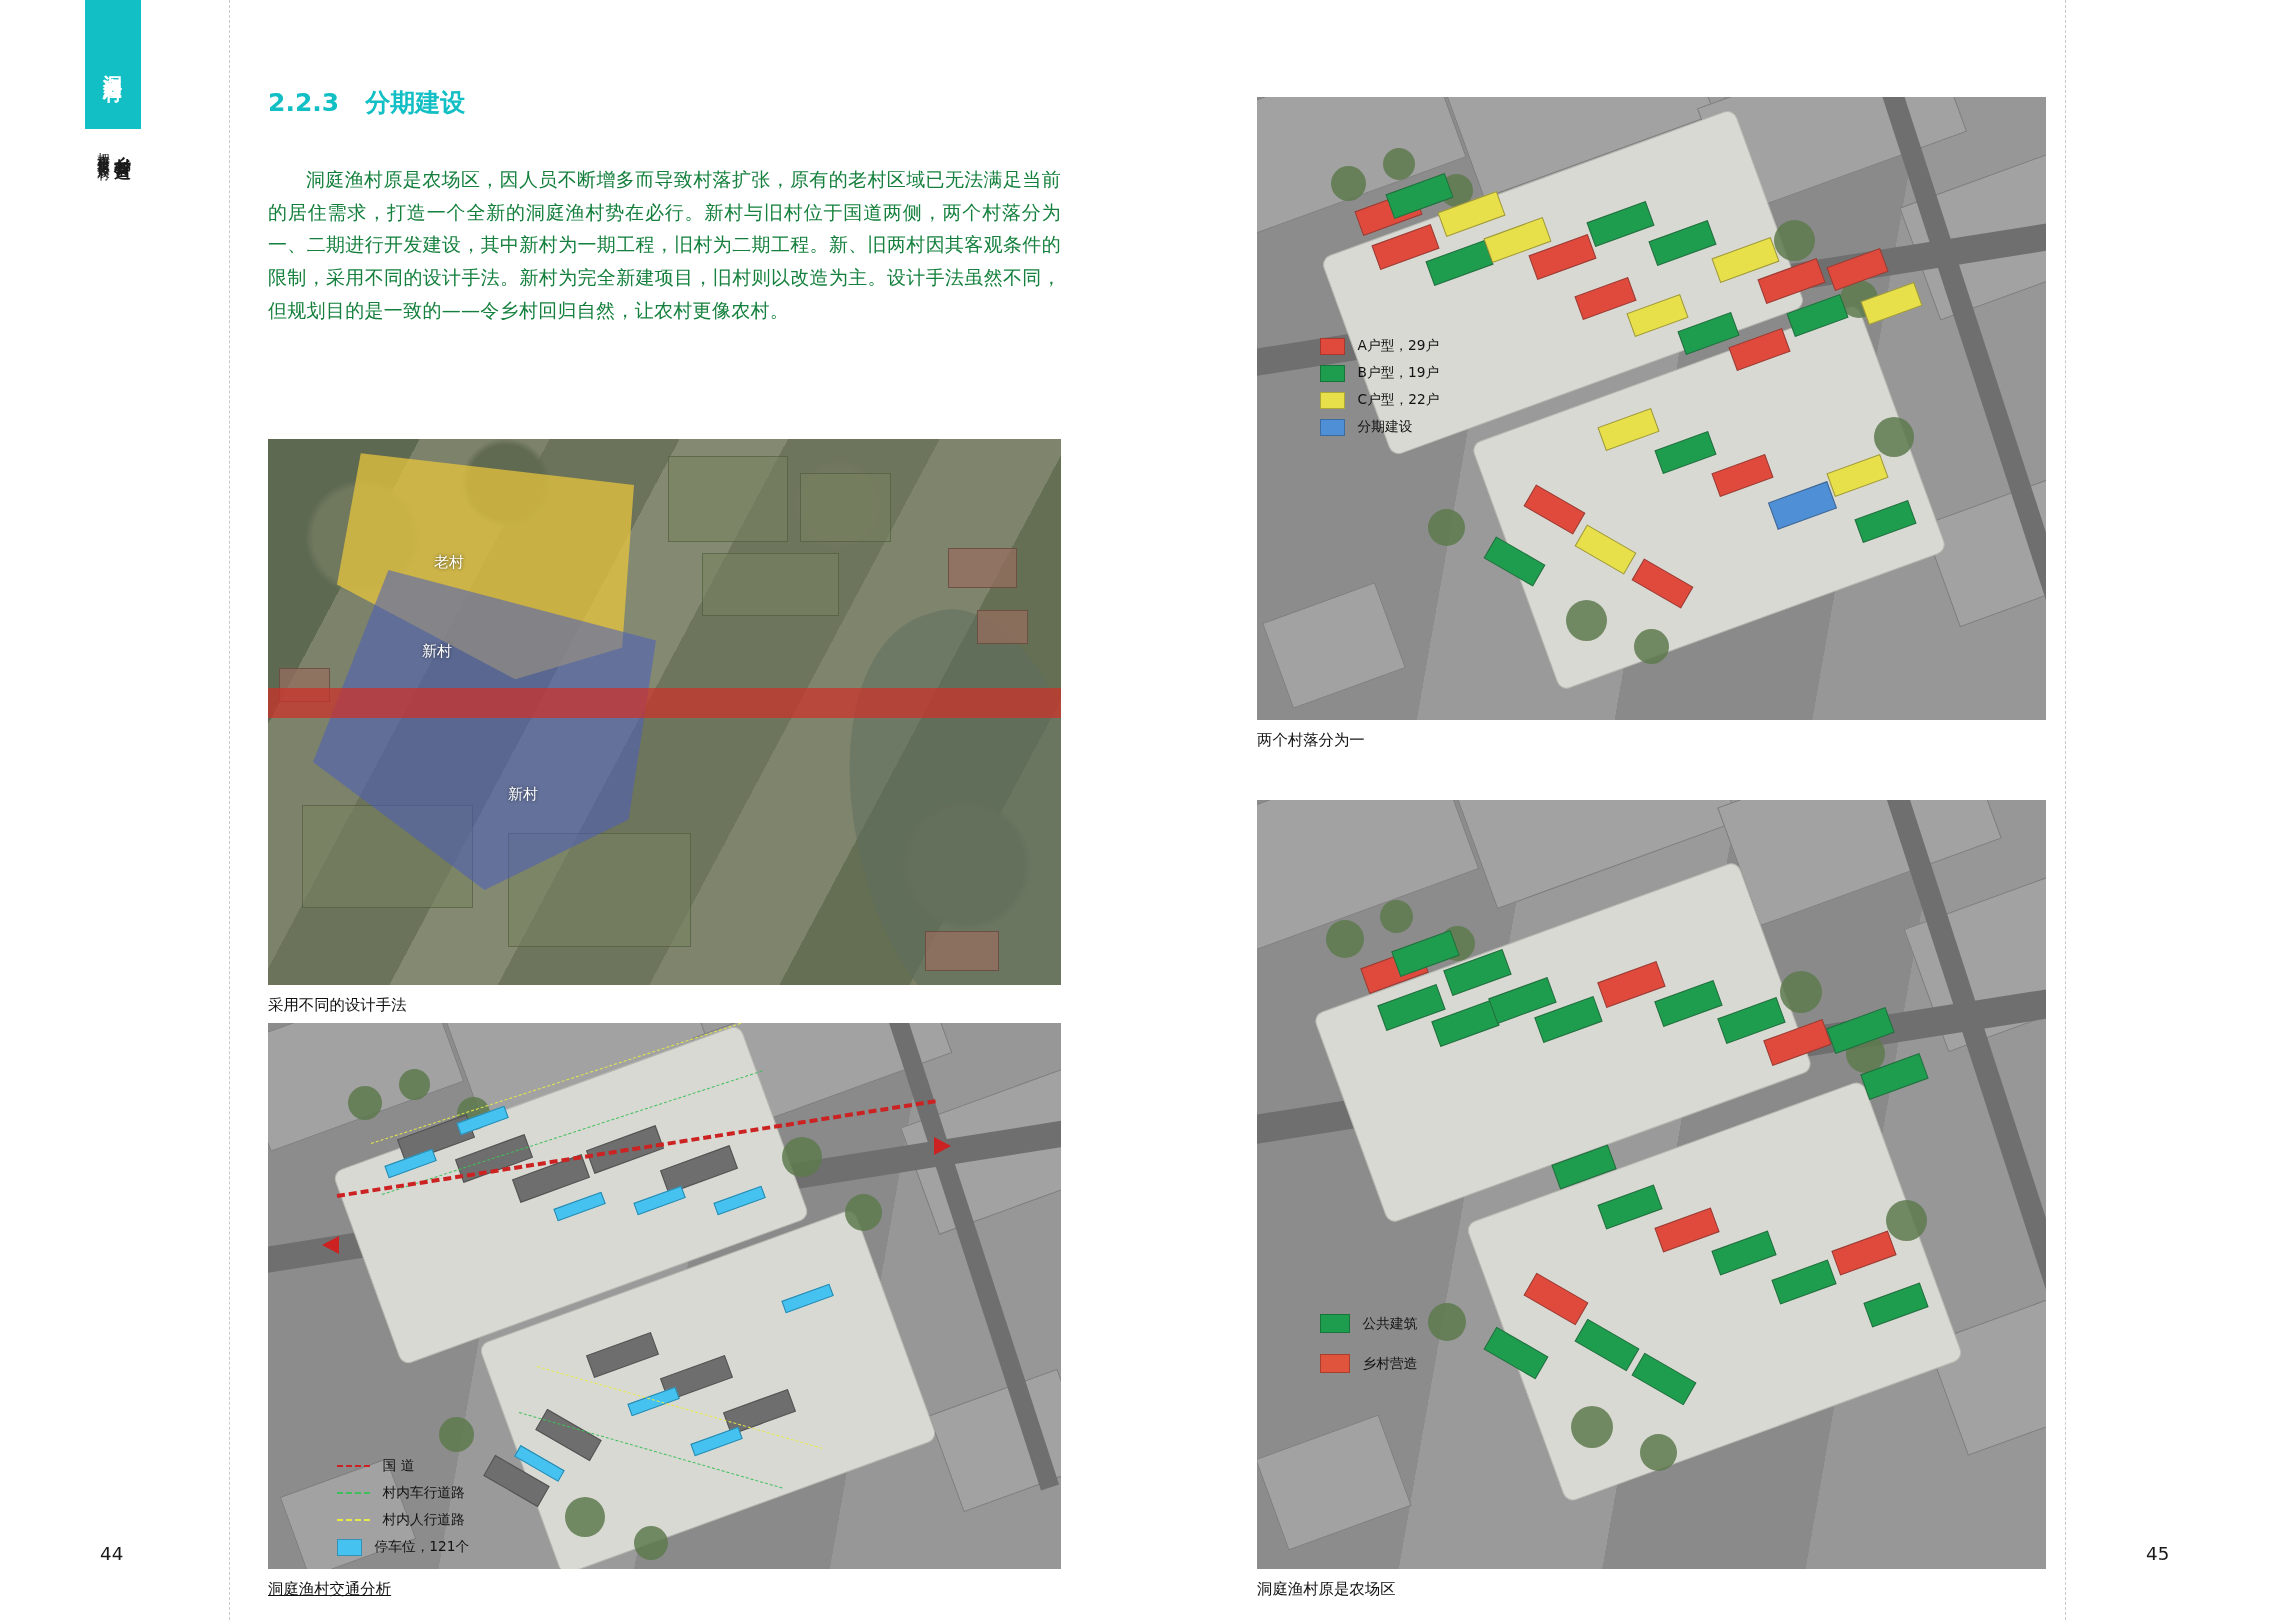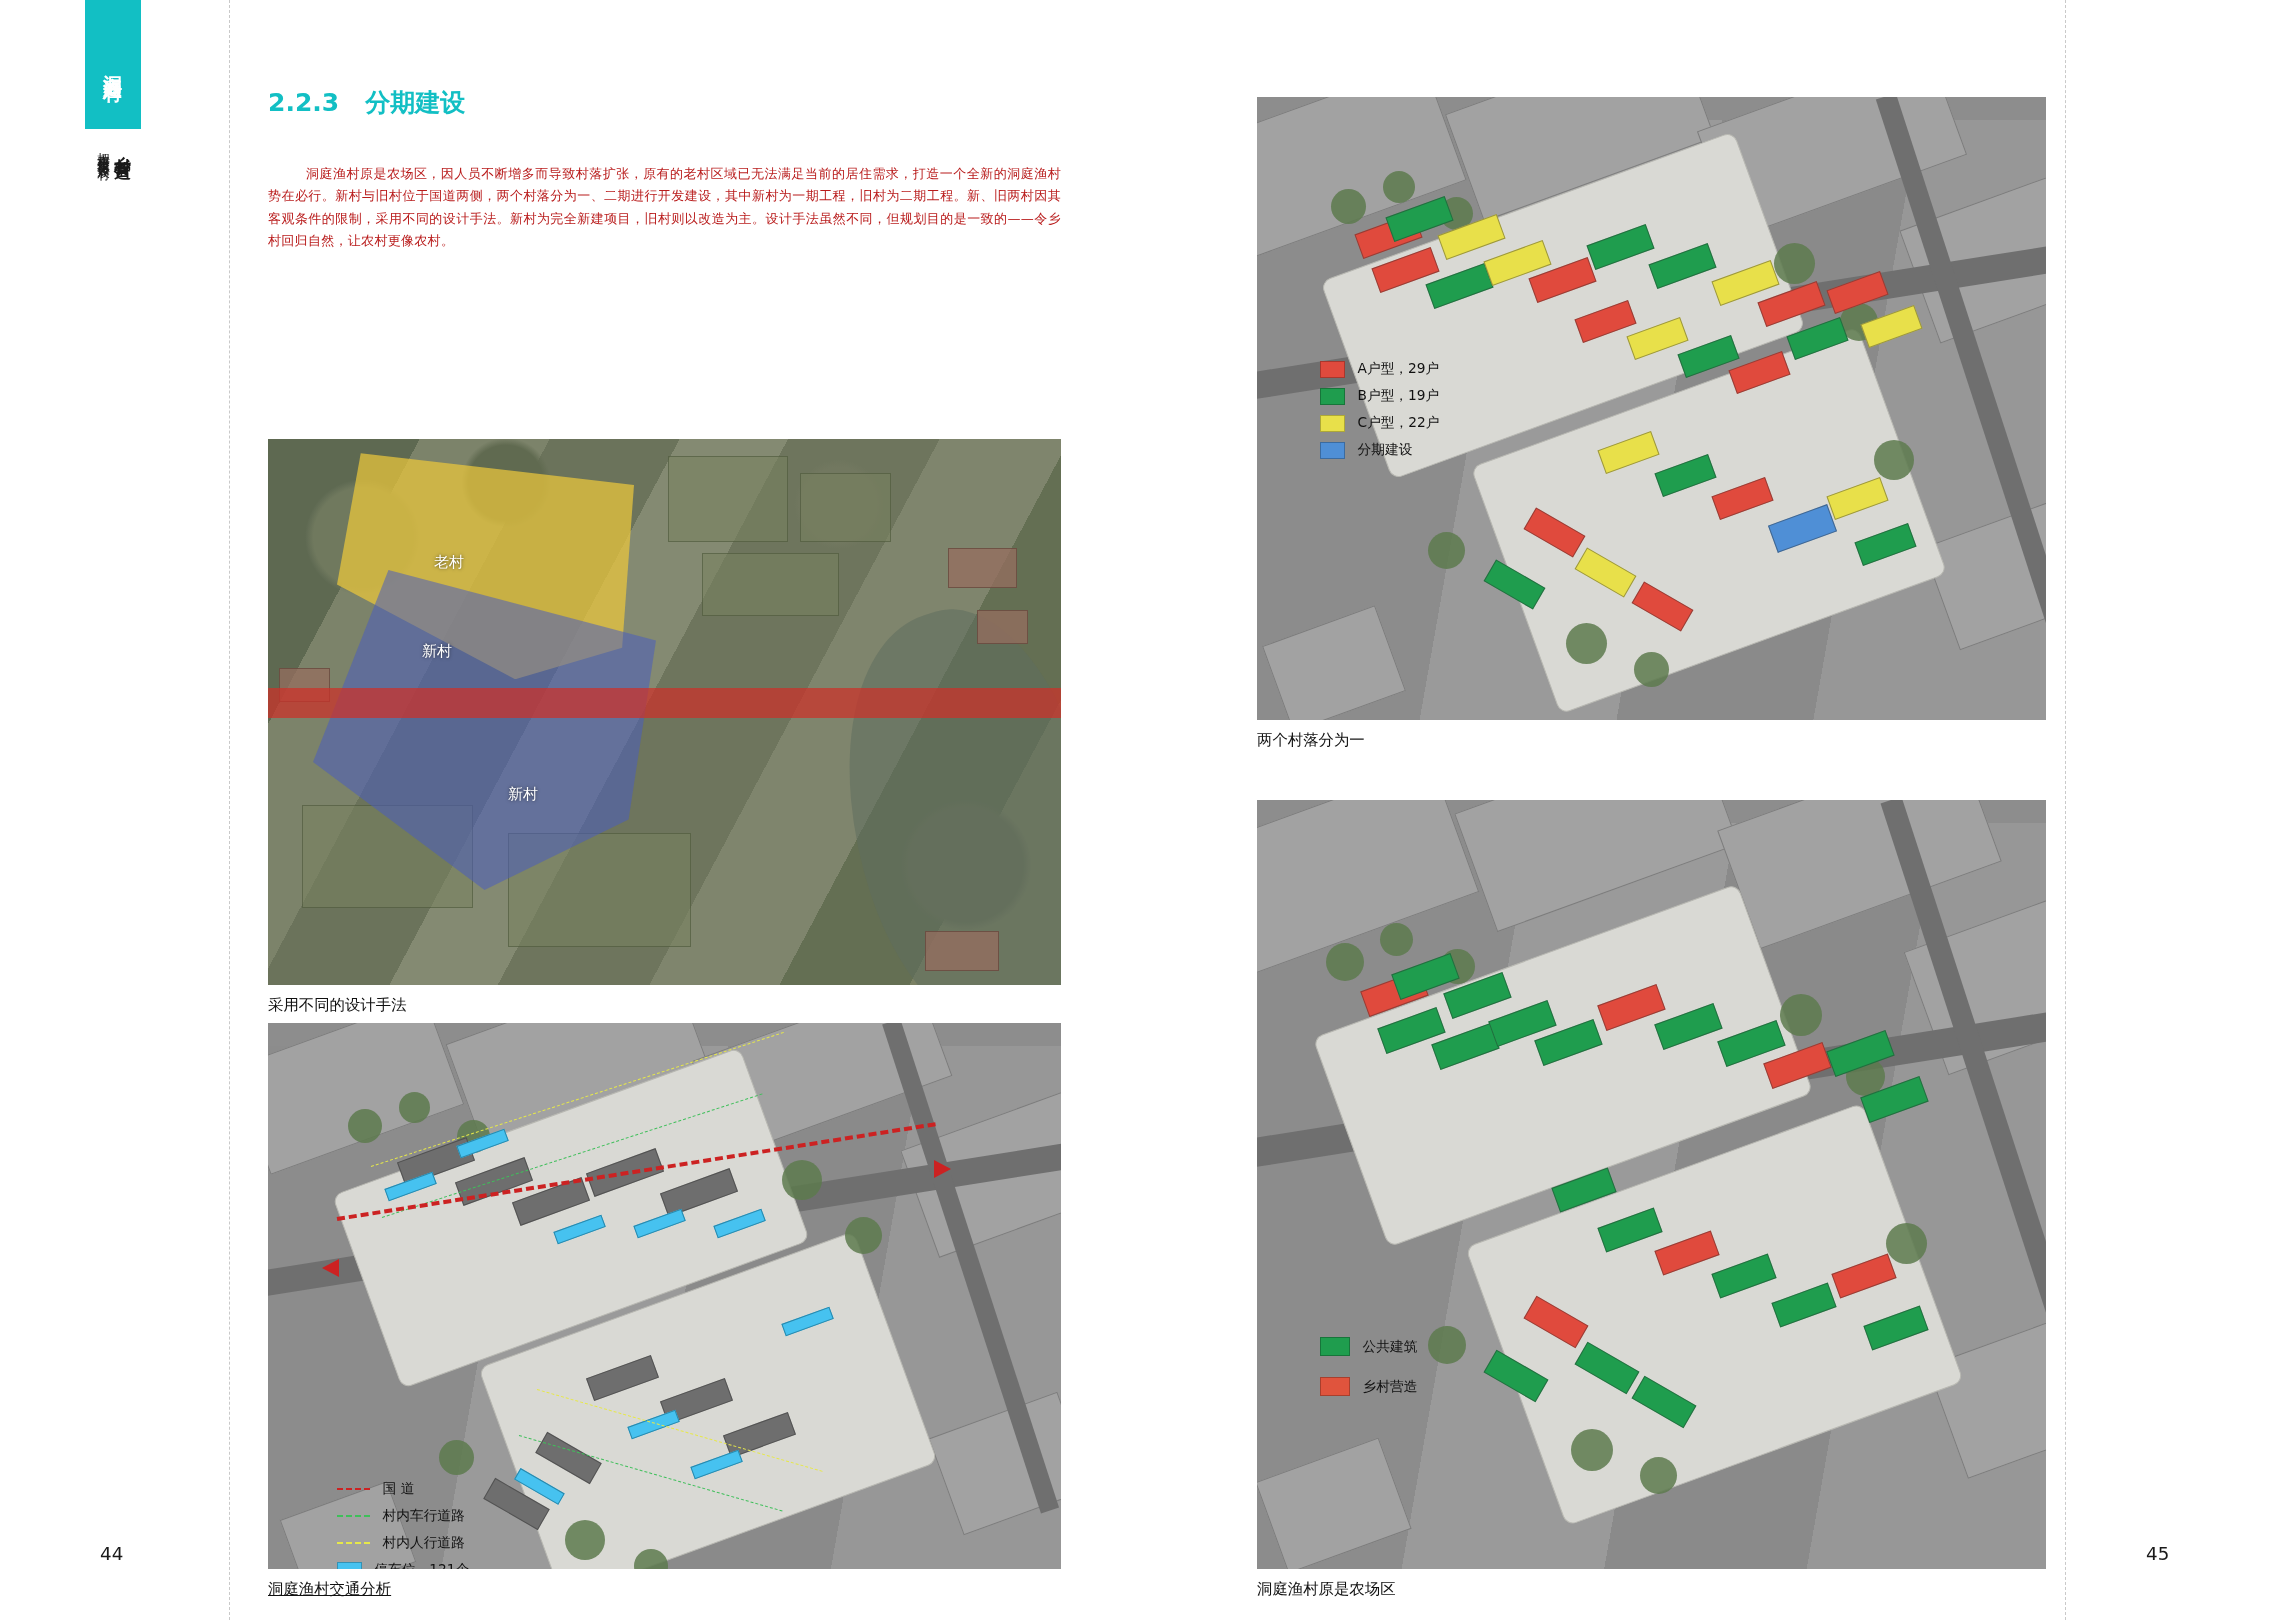--- a/index.html
+++ b/index.html
@@ -88,23 +88,23 @@
     color: #12bfc4;
     font-size: 25px;
     font-weight: bold;
   }
 
   
   .body-copy {
     position: absolute;
     left: 268px; top: 163px;
     width: 793px;
-    font-size: 13px;
+    font-size: 19px;
     line-height: 1.72;
-    color: #b91c1c;
+    color: #15803d;
     text-align: justify;
     text-indent: 38px;
     letter-spacing: 0.3px;
   }
 
   
   .fig { position: absolute; }
   .fig-img {
     position: relative;
     width: 100%; height: 100%;
@@ -172,21 +172,20 @@
     position: absolute;
     color: #ffffff;
     font-size: 15px;
     text-shadow: 0 0 3.4px rgba(0,0,0,0.65);
   }
 
   
   .plan {
     position: absolute; inset: 0;
     background: #fdba74;
-    margin-top: 23px;
   }
   .plan-bg {
     position: absolute; inset: 0;
     background:
       linear-gradient(100deg, #8c8c8c 0 30%, #9a9a9a 30% 52%, #8a8a8a 52% 74%, #979797 74% 100%);
   }
   .plan-block {
     position: absolute;
     background: #a2a2a2;
     border: 0.6px solid #7d7d7d;

